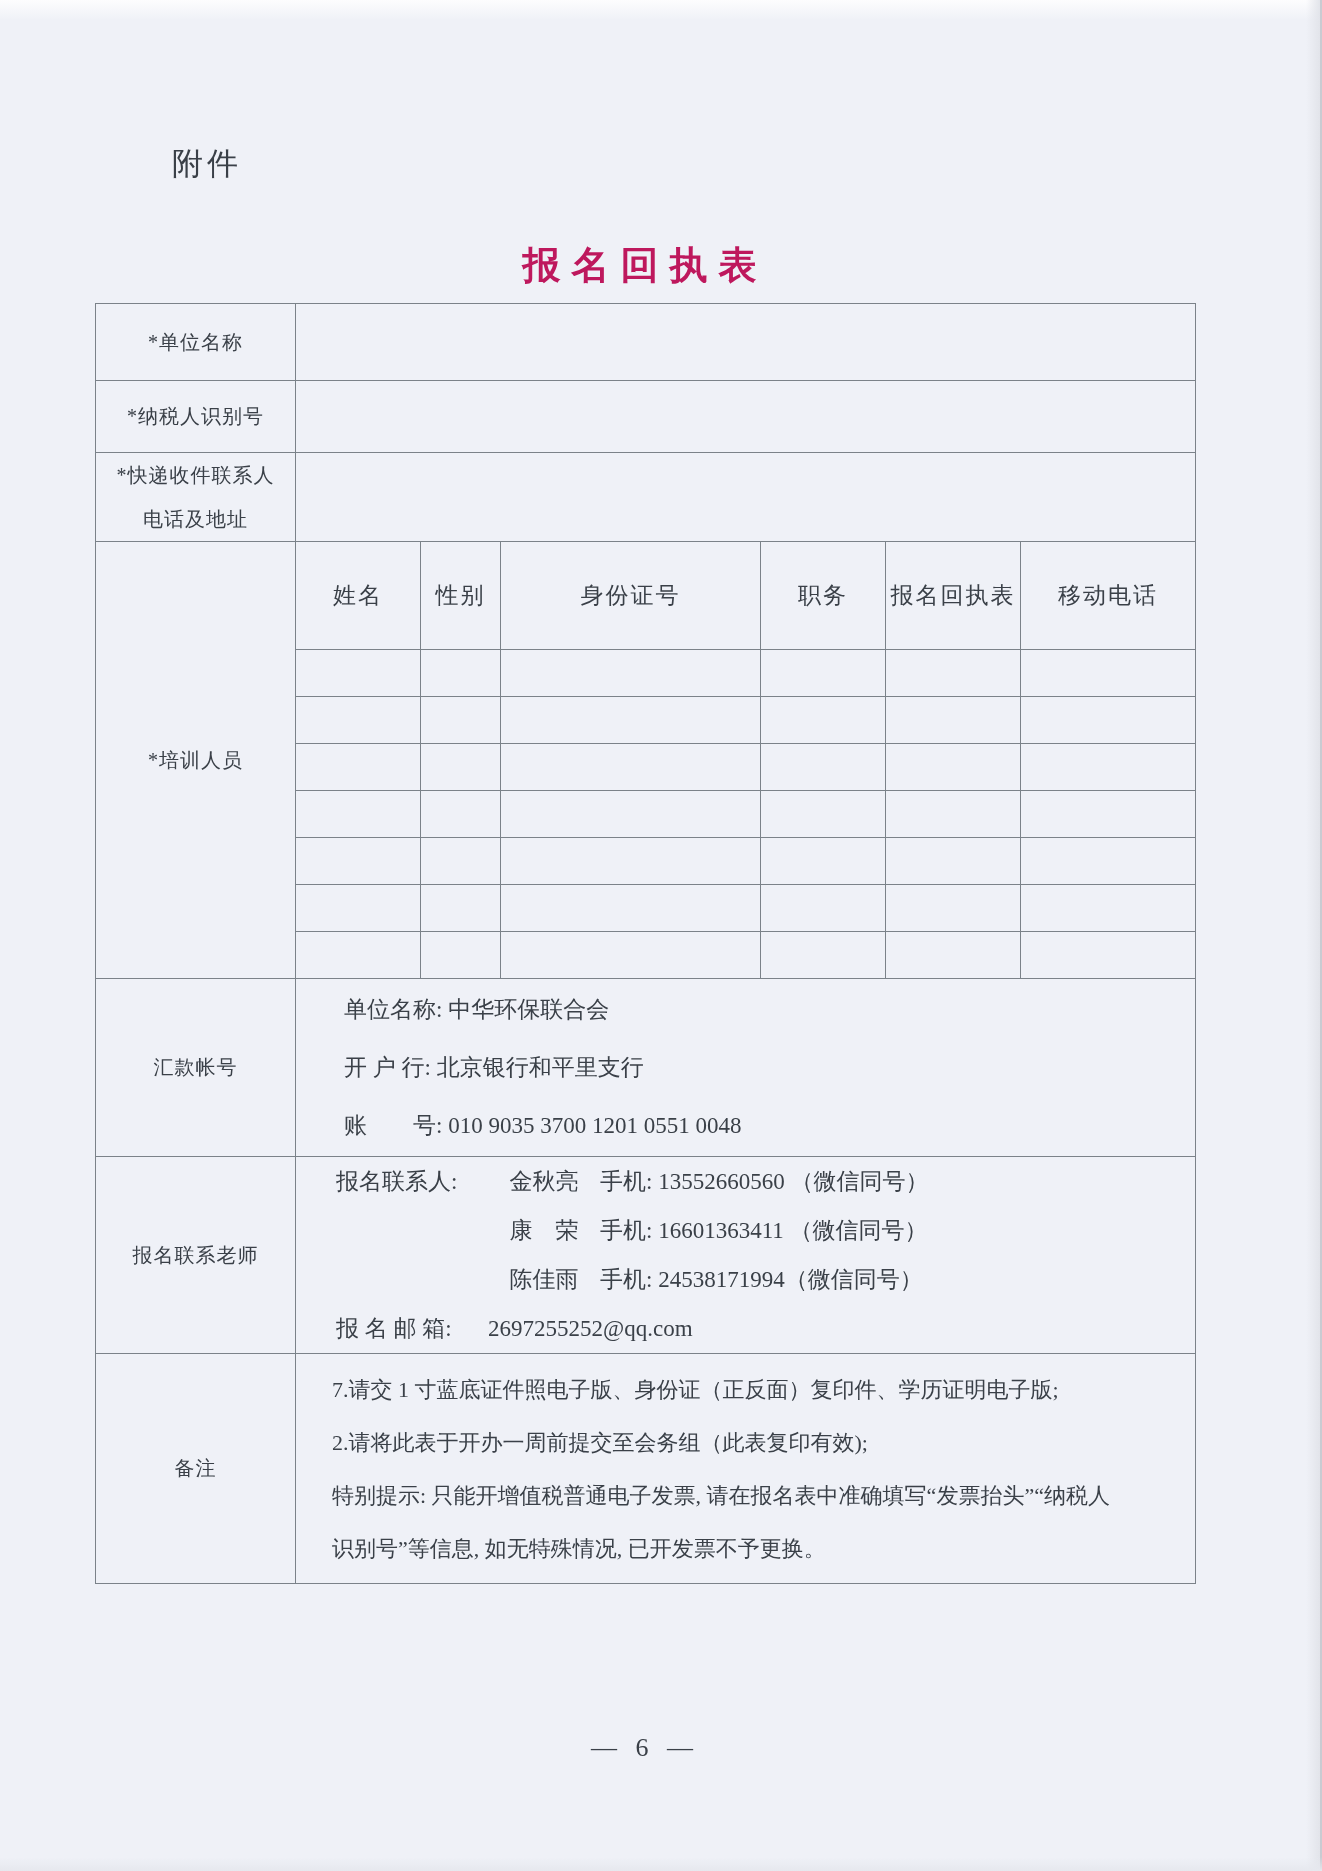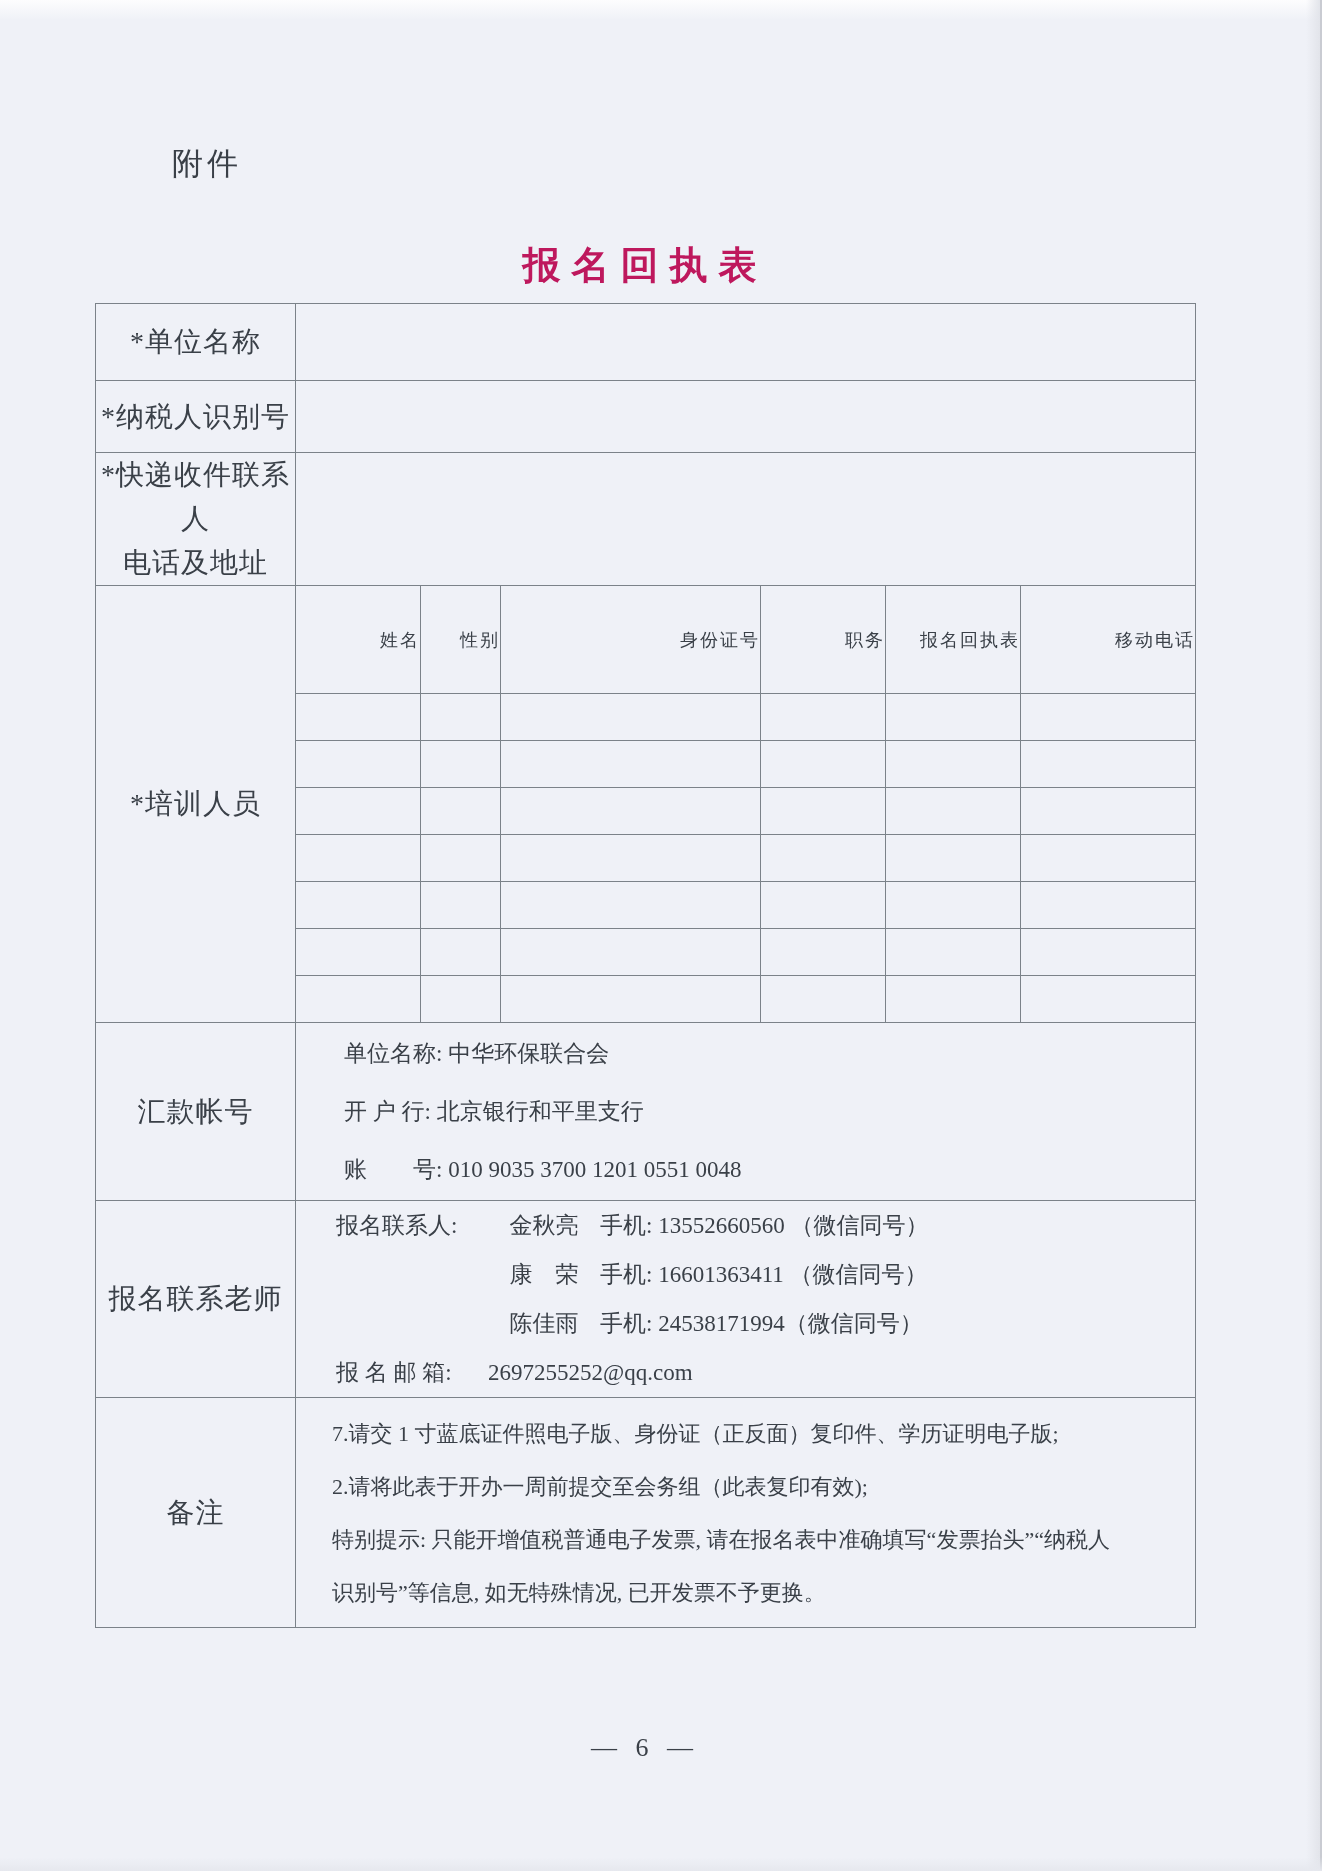--- a/index.html
+++ b/index.html
@@ -40,25 +40,25 @@
   }
   .h-r1{height:77px}
   .h-r2{height:72px}
   .h-r3{height:88px}
   .h-hdr{height:108px}
   .t-row{height:47px}
   .h-remit{height:178px}
   .h-contact{height:197px}
   .h-notes{height:230px}
   td.lbl{
-    text-align:center;font-size:28px;letter-spacing:1px;
+    text-align:center;font-size:20px;letter-spacing:1px;
   }
   td.lbl .two-line{line-height:44px;}
   th.sub{
-    text-align:right;font-size:18px;letter-spacing:2px;
+    text-align:center;font-size:23px;letter-spacing:2px;
   }
   td.content{font-size:23px;}
   .rm-wrap{padding-left:48px;}
   .rm-line{line-height:58px;white-space:pre;}
   .rm-key{white-space:pre;}
   .rm-val{white-space:pre;}
   .ct-wrap{padding-left:40px;}
   .ct-line{line-height:49px;white-space:pre;}
   .c-prefix{display:inline-block;width:152px;white-space:pre;}
   .c-name{display:inline-block;width:112px;white-space:pre;text-align:center;}

